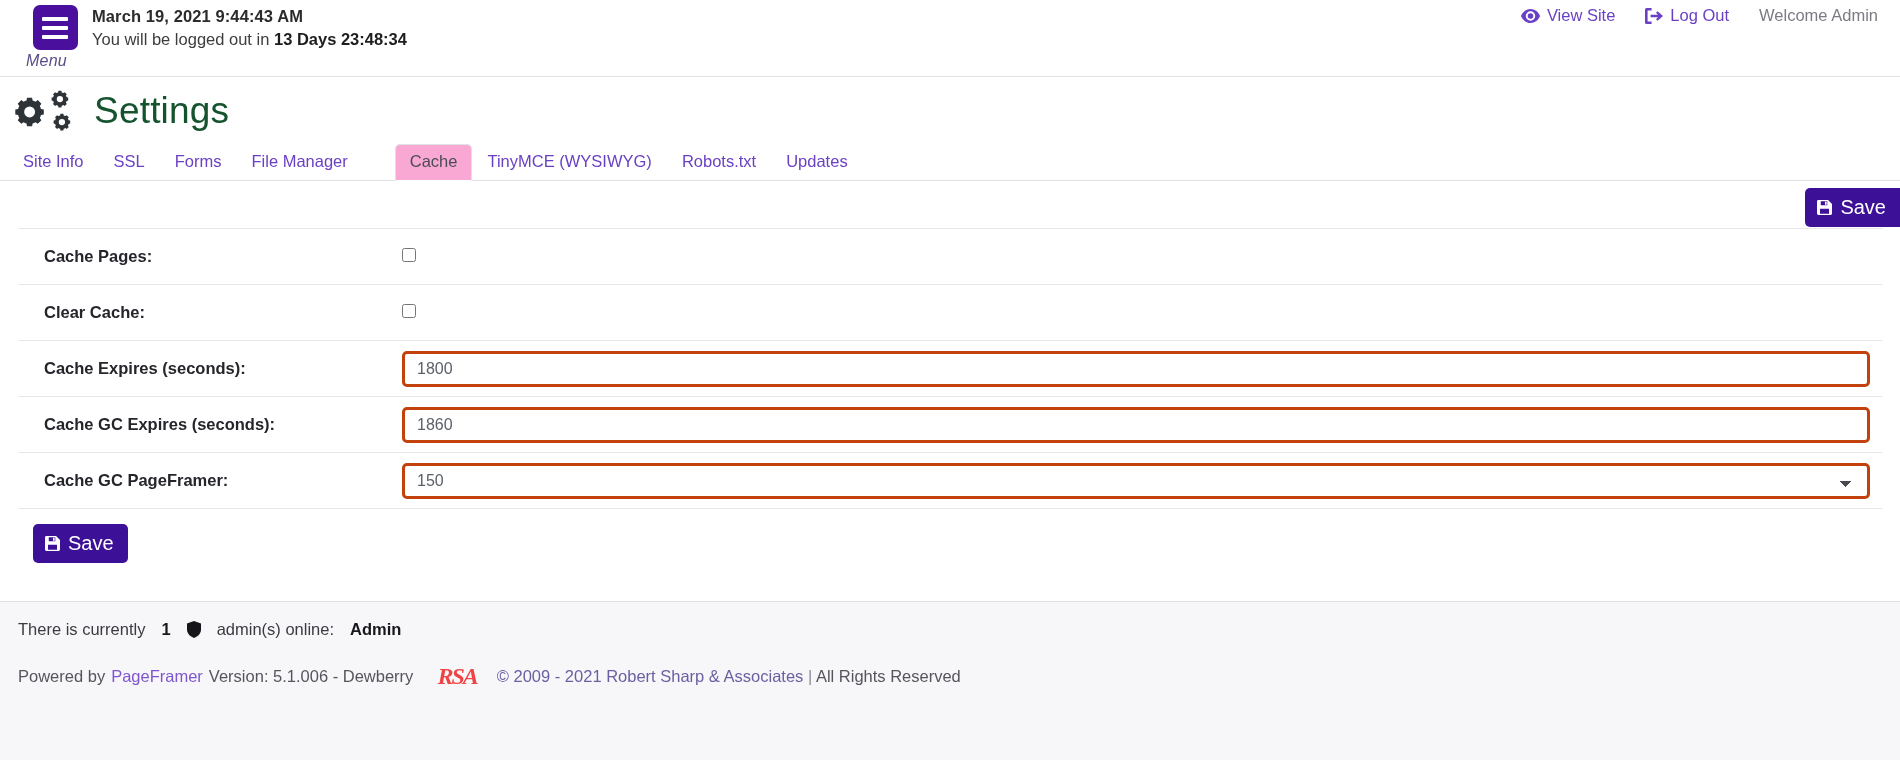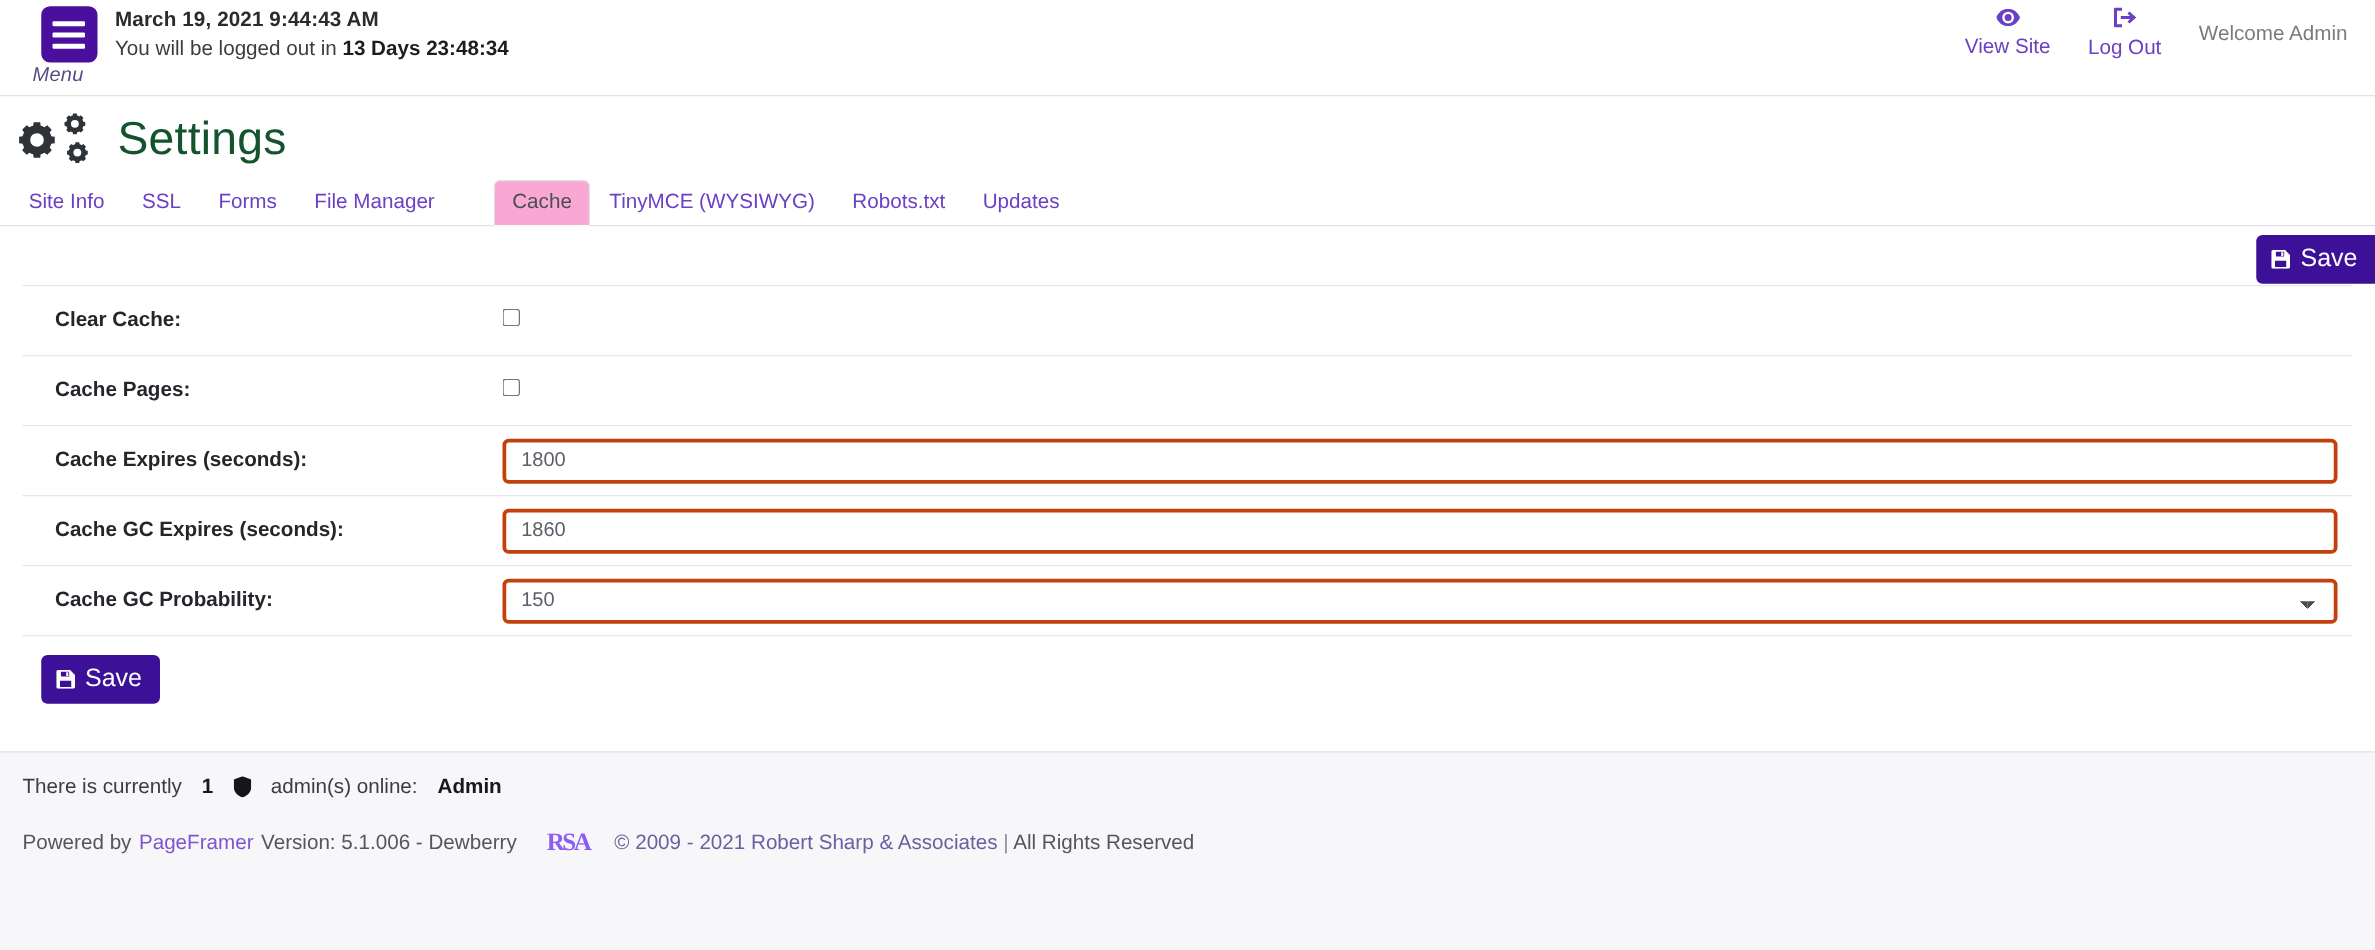--- a/index.html
+++ b/index.html
@@ -73,21 +73,20 @@
     gap: 30px;
   }
   .topnav a {
     display: flex;
     align-items: center;
     gap: 7px;
     font-size: 16.5px;
     color: #6a41c4;
     text-decoration: none;
     cursor: pointer;
-    flex-direction: column;
   }
   .topnav .welcome {
     font-size: 16.5px;
     color: #7b7b84;
   }
   .ico { display: inline-block; line-height: 0; }
 
   
   .page-head {
     position: relative;
@@ -238,23 +237,24 @@
     color: #55555d;
     gap: 6px;
   }
   .footer-credit a {
     color: #7e55cf;
     text-decoration: none;
     cursor: pointer;
   }
   .rsa-logo {
     margin: 0 14px 0 18px;
-    font-size: 20px;
+    font-size: 24px;
     font-weight: bold;
-    color: #8b5cf6;
+    font-style: italic;
+    color: #ef4444;
     letter-spacing: -2px;
     font-family: "Liberation Serif", serif;
     line-height: 1;
   }
   .copyright { color: #6a5fa0; }
   .copyright .sep { color: #8d8d96; }
   .copyright .rights { color: #55555d; }
 </style>
 </head>
 <body>
@@ -330,49 +330,49 @@
       <span class="ico">
         <svg width="15" height="15" viewBox="0 0 16 16">
           <path d="M1.5 0h10.3L16 4.2v10.3a1.5 1.5 0 0 1-1.5 1.5h-13A1.5 1.5 0 0 1 0 14.5v-13A1.5 1.5 0 0 1 1.5 0zM4 1.4v4.2h7V1.4H4zm4.5.5v3.2h1.8V1.9H8.5zM3.2 9.2v5.4h9.6V9.2H3.2z" fill="#ffffff"></path>
         </svg>
       </span>
       <span>Save</span>
     </button>
   </div>
 
   <div class="form-row">
-    <div class="field-label">Clear Cache:</div>
+    <div class="field-label">Cache Pages:</div>
     <div class="field-ctl">
       <input type="checkbox" class="cb" style="">
     </div>
   </div>
 
   <div class="form-row">
-    <div class="field-label">Cache Pages:</div>
+    <div class="field-label">Clear Cache:</div>
     <div class="field-ctl">
       <input type="checkbox" class="cb" style="">
     </div>
   </div>
 
   <div class="form-row">
     <div class="field-label">Cache Expires (seconds):</div>
     <div class="field-ctl">
       <input type="text" class="txt" value="1800" style="">
     </div>
   </div>
 
   <div class="form-row">
     <div class="field-label">Cache GC Expires (seconds):</div>
     <div class="field-ctl">
       <input type="text" class="txt" value="1860" style="">
     </div>
   </div>
 
   <div class="form-row">
-    <div class="field-label">Cache GC Probability:</div>
+    <div class="field-label">Cache GC PageFramer:</div>
     <div class="field-ctl">
       <select class="sel"><option value="1">1</option><option value="10">10</option><option value="50">50</option><option value="100">100</option><option value="150" selected="">150</option><option value="200">200</option><option value="500">500</option><option value="1000">1000</option></select>
     </div>
   </div>
 
   <div class="save-bottom-wrap">
     <button class="btn-save">
       <span class="ico">
         <svg width="15" height="15" viewBox="0 0 16 16">
           <path d="M1.5 0h10.3L16 4.2v10.3a1.5 1.5 0 0 1-1.5 1.5h-13A1.5 1.5 0 0 1 0 14.5v-13A1.5 1.5 0 0 1 1.5 0zM4 1.4v4.2h7V1.4H4zm4.5.5v3.2h1.8V1.9H8.5zM3.2 9.2v5.4h9.6V9.2H3.2z" fill="#ffffff"></path>

